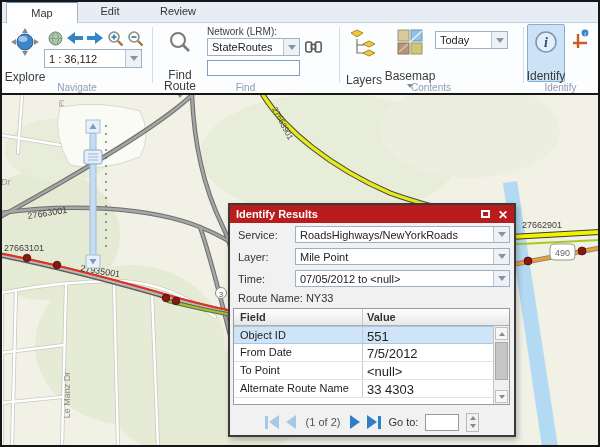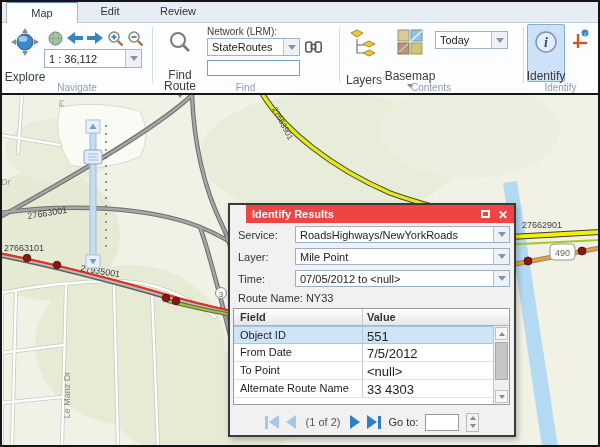--- a/index.html
+++ b/index.html
@@ -42,21 +42,21 @@
     border-left:1px solid #b7c3cf; display:flex; align-items:center; justify-content:center; }
   .tri-down { width:0; height:0; border-left:4px solid transparent; border-right:4px solid transparent;
     border-top:5px solid #8494a8; }
 
   
   .map { position:absolute; left:0; top:95px; width:600px; height:352px; background:#f2f1e6; }
 
   
   .dialog { position:absolute; left:228px; top:203px; width:288px; height:234px;
     background:#f1f1f1; border:2px solid #3a3a3a; z-index:40; box-shadow:2px 3px 6px rgba(0,0,0,.25); }
-  .dlg-header { position:absolute; left:16px; top:0; right:0; height:18px; background:#ef4444;
+  .dlg-header { position:absolute; left:0; top:0; right:0; height:18px; background:#b91c1c;
     color:#fff; font-weight:bold; font-size:11px; line-height:18px; padding-left:6px; }
   .dlg-maxbtn { position:absolute; right:24px; top:5px; width:9px; height:8px;
     border:2px solid #fff; cursor:default; }
   .dlg-closebtn { position:absolute; right:6px; top:1px; color:#fff; font-size:12px;
     font-weight:bold; cursor:default; }
   .dlg-row-label { position:absolute; left:8px; font-size:11px; color:#333; }
   .dlg-combo { left:65px; width:215px; height:17px; border:1px solid #9ab0c6; }
   .dlg-table { position:absolute; left:3px; top:103px; width:277px; height:97px;
     background:#fff; border:1px solid #9a9a9a; overflow:hidden; }
   .tbl-header { position:absolute; left:0; top:0; right:0; height:17px;

